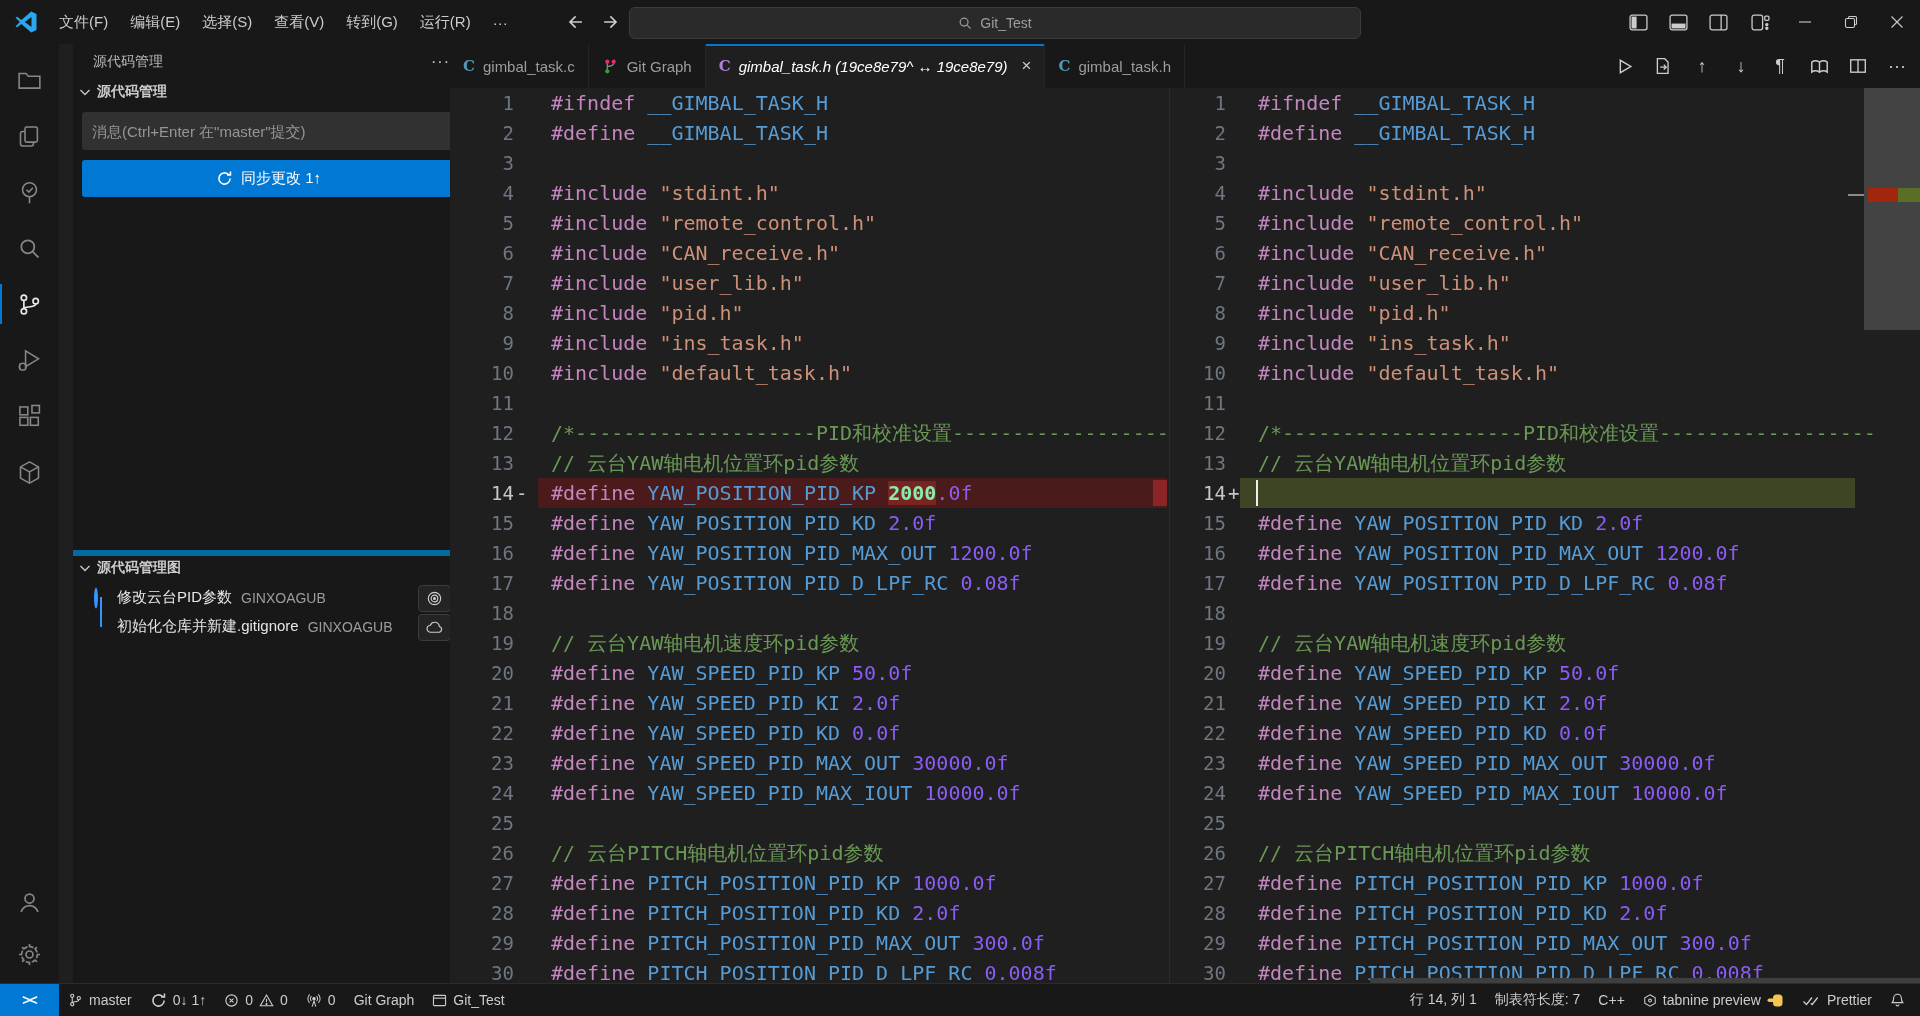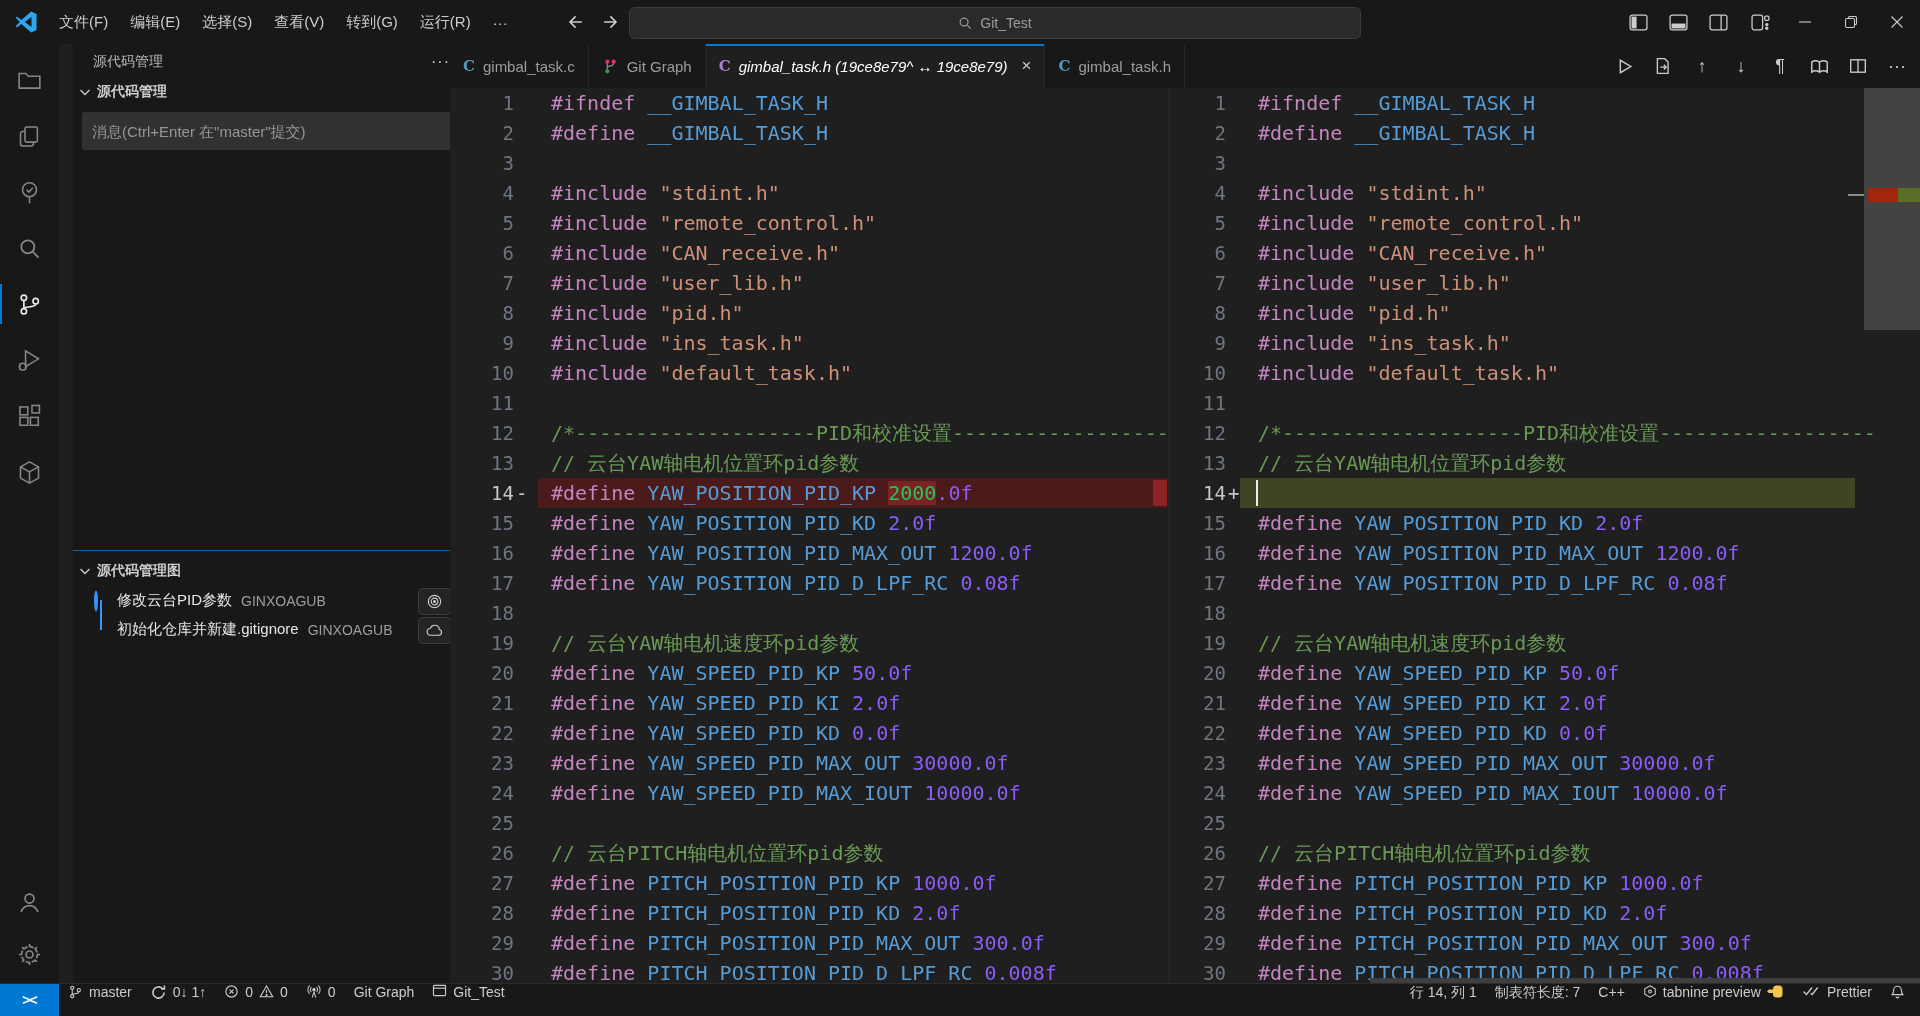--- a/index.html
+++ b/index.html
@@ -30,21 +30,21 @@
   .sb-header{height:36px;display:flex;align-items:center;padding:0 14px 0 20px;font-size:14px;color:#bbbbbb;}
   .sb-header .spacer{flex:1;}
   .sb-more{font-size:16px;letter-spacing:1px;color:#cccccc;}
   .sb-section{display:flex;align-items:center;gap:4px;height:24px;padding-left:4px;font-size:14px;font-weight:bold;color:#cccccc;}
   .sb-input{margin:8px 9px 0 9px;height:38px;background:#313131;border-radius:3px;display:flex;align-items:center;}
   .sb-input input{width:100%;background:transparent;border:0;outline:none;color:#c8c8c8;font-size:15px;padding:0 10px;
       font-family:"Liberation Sans","DejaVu Sans",sans-serif;}
   .sb-input input::placeholder{color:#969696;}
   .sync-btn{margin:10px 9px 0 9px;height:37px;background:#0078d4;border-radius:3px;display:flex;align-items:center;
       justify-content:center;gap:8px;color:#ffffff;font-size:15px;}
-  .graph-section{position:absolute;top:506px;left:0;right:0;border-top:1px solid #0369a1;padding-top:8px;}
+  .graph-section{position:absolute;top:506px;left:0;right:0;border-top:6px solid #0369a1;padding-top:0;}
   .commit-row{position:relative;height:29px;display:flex;align-items:center;padding-left:44px;font-size:15px;}
   .commit-msg{color:#e6e6e6;white-space:nowrap;}
   .commit-author{color:#9d9d9d;margin-left:9px;font-size:14px;white-space:nowrap;}
   .commit-action{position:absolute;right:13px;top:2px;width:31px;height:25px;border:1px solid #3c3c3c;background:#242424;
       border-radius:4px;display:flex;align-items:center;justify-content:center;}
   .graph-node{position:absolute;left:21px;top:50%;transform:translateY(-50%);}
   .node-ring{width:11px;height:11px;border:2px solid #3794ff;border-radius:50%;background:#181818;box-shadow:inset 0 0 0 2px #181818, inset 0 0 0 5px #3794ff;}
   .node-dot{width:9px;height:9px;background:#3794ff;border-radius:50%;margin-left:2px;}
   .graph-line{position:absolute;left:27px;width:2px;background:#3794ff;}
 
@@ -72,39 +72,39 @@
   .pane-right .added .linebg{left:70px;width:615px;background:#3d4525;}
   .gutter-num{position:absolute;left:0;top:0;width:64px;text-align:right;color:#6e7681;font-size:19px;}
   .pane-right .gutter-num{width:56px;}
   .gutter-num.hl{color:#c6c6c6;}
   .gutter-sign{position:absolute;left:66px;top:0;width:18px;color:#c6c6c6;font-size:19px;}
   .pane-right .gutter-sign{left:58px;}
   .code-text{position:absolute;left:101px;top:0;text-align:right;}
   .pane-right .code-text{left:88px;}
   .tk-pp{color:#C586C0;} .tk-id{color:#569CD6;} .tk-num{color:#8b5cf6;} .tk-str{color:#CE9178;}
   .tk-cmt{color:#6A9955;} .tk-pl{color:#D4D4D4;}
-  .tk-numdel{color:#22c55e;background:#7a2323;}
+  .tk-numdel{color:#86efac;background:#7a2323;font-weight:bold;}
   .tk-numadd{color:#cfd8c0;background:#5f6c33;}
   .cursor{position:absolute;left:86px;top:2px;width:2px;height:26px;background:#eeeeee;}
   .ruler-left{position:absolute;left:703px;top:0;width:14px;height:100%;}
   .ruler-left .mark{position:absolute;left:0;right:0;top:392px;height:26px;background:#8b2327;}
   .vscroll{position:absolute;right:0;top:0;width:56px;height:242px;background:#434343;}
   .vscroll .mark-red{position:absolute;left:4px;width:30px;top:100px;height:14px;background:#a1260d;}
   .vscroll .mark-green{position:absolute;right:0;width:22px;top:100px;height:14px;background:#5a6e27;}
   .vscroll .pos-line{position:absolute;left:-16px;width:16px;top:106px;height:2px;background:#8a8a8a;}
   .hscroll{position:absolute;left:920px;right:0;bottom:0;height:6px;background:#3f3f3f;}
 
   
   .statusbar{position:absolute;left:0;right:0;bottom:0;height:32px;background:#181818;border-top:1px solid #2b2b2b;
       display:flex;align-items:stretch;font-size:14px;color:#cccccc;}
   .remote-btn{width:59px;background:#0078d4;color:#ffffff;display:flex;align-items:center;justify-content:center;
       font-weight:bold;font-size:14px;letter-spacing:-1px;}
   .sb-items-left{display:flex;align-items:stretch;}
   .sb-items-right{margin-left:auto;display:flex;align-items:stretch;padding-right:6px;}
-  .status-item{display:flex;align-items:flex-start;gap:6px;padding:0 9px;white-space:nowrap;}
+  .status-item{display:flex;align-items:center;gap:6px;padding:0 9px;white-space:nowrap;}
 </style>
 </head>
 <body>
 
 <div id="app">
 
   <div class="titlebar">
     <span class="icon logo">
         <svg xmlns="http://www.w3.org/2000/svg" width="24" height="24" viewBox="0 0 24 24">
           <path fill="#2aa7f0" d="M17.2 1.5 7.4 10 3.2 6.8l-1.7.8 4.3 4.4-4.3 4.4 1.7.8L7.4 14l9.8 8.5 5.3-2.6V4.1zM17.5 6.9v10.2L10.8 12z"></path>
@@ -301,20 +301,29 @@
     <div class="sb-section">
       <span class="icon" id="chev1">
           <svg xmlns="http://www.w3.org/2000/svg" width="16" height="16" viewBox="0 0 16 16" fill="none" stroke="currentColor" stroke-width="1.3">
             <path d="m3.5 6 4.5 4.5L12.5 6"></path>
           </svg>
         </span>
       <span>源代码管理</span>
     </div>
     <div class="sb-input">
       <input placeholder="消息(Ctrl+Enter 在&quot;master&quot;提交)" style="">
+    </div>
+    <div class="sync-btn">
+      <span class="icon" id="syncBtnIcon">
+          <svg xmlns="http://www.w3.org/2000/svg" width="17" height="17" viewBox="0 0 16 16" fill="none" stroke="currentColor" stroke-width="1.5">
+            <path d="M13.3 8A5.3 5.3 0 1 1 11.6 4.1"></path>
+            <path d="M13.6 1.4v3.2h-3.2"></path>
+          </svg>
+        </span>
+      <span>同步更改 1↑</span>
     </div>
     <div class="graph-section">
       <div class="sb-section">
         <span class="icon" id="chev2">
             <svg xmlns="http://www.w3.org/2000/svg" width="16" height="16" viewBox="0 0 16 16" fill="none" stroke="currentColor" stroke-width="1.3">
               <path d="m3.5 6 4.5 4.5L12.5 6"></path>
             </svg>
           </span>
         <span>源代码管理图</span>
       </div>

